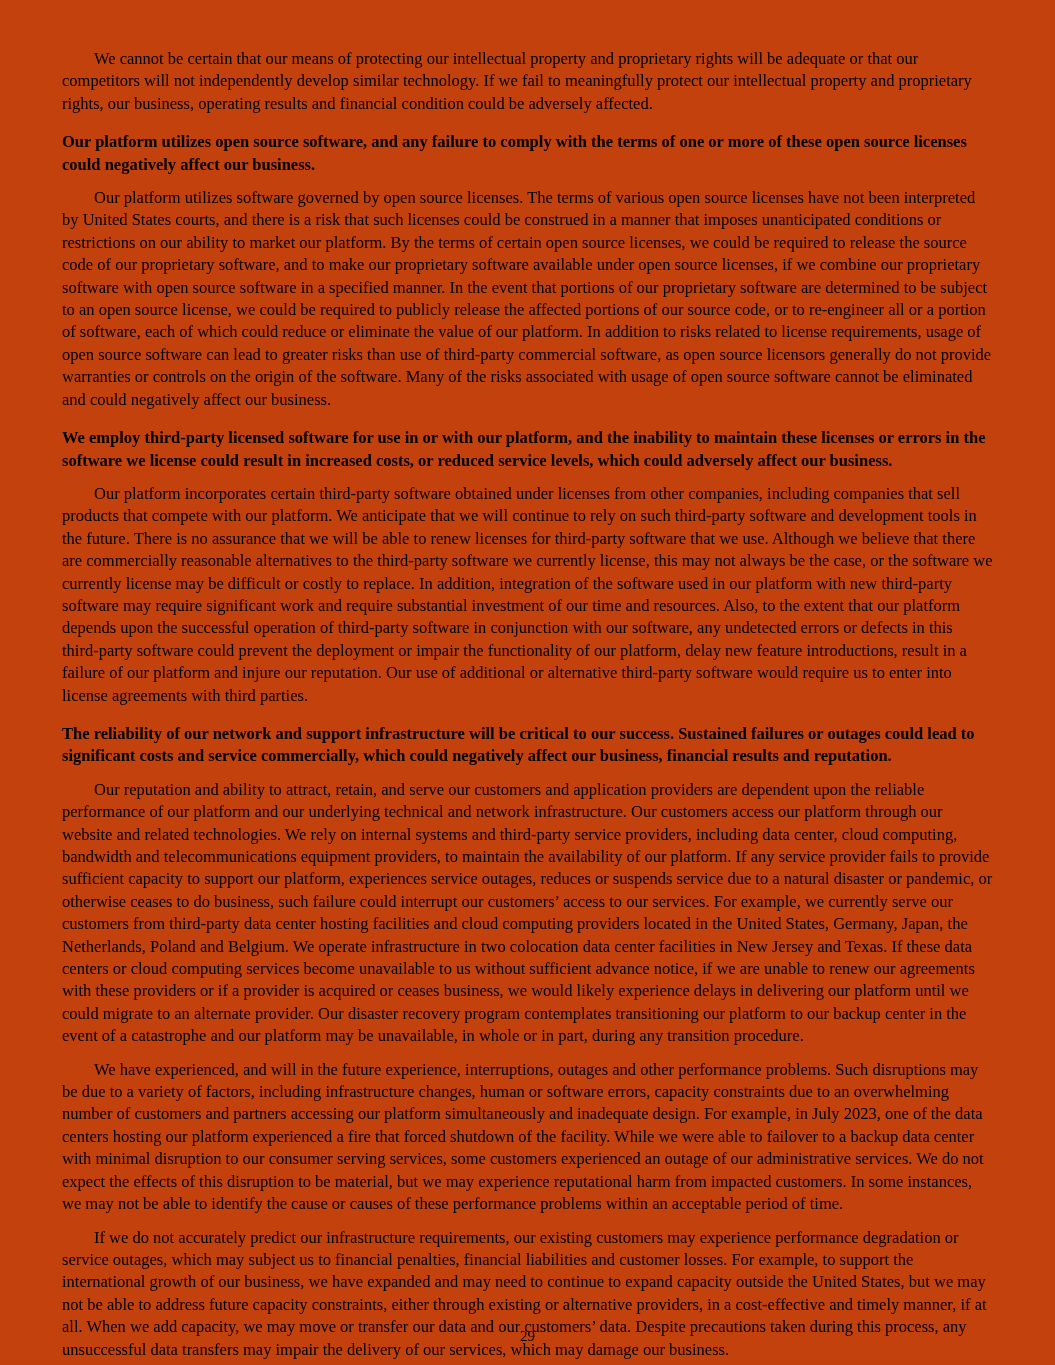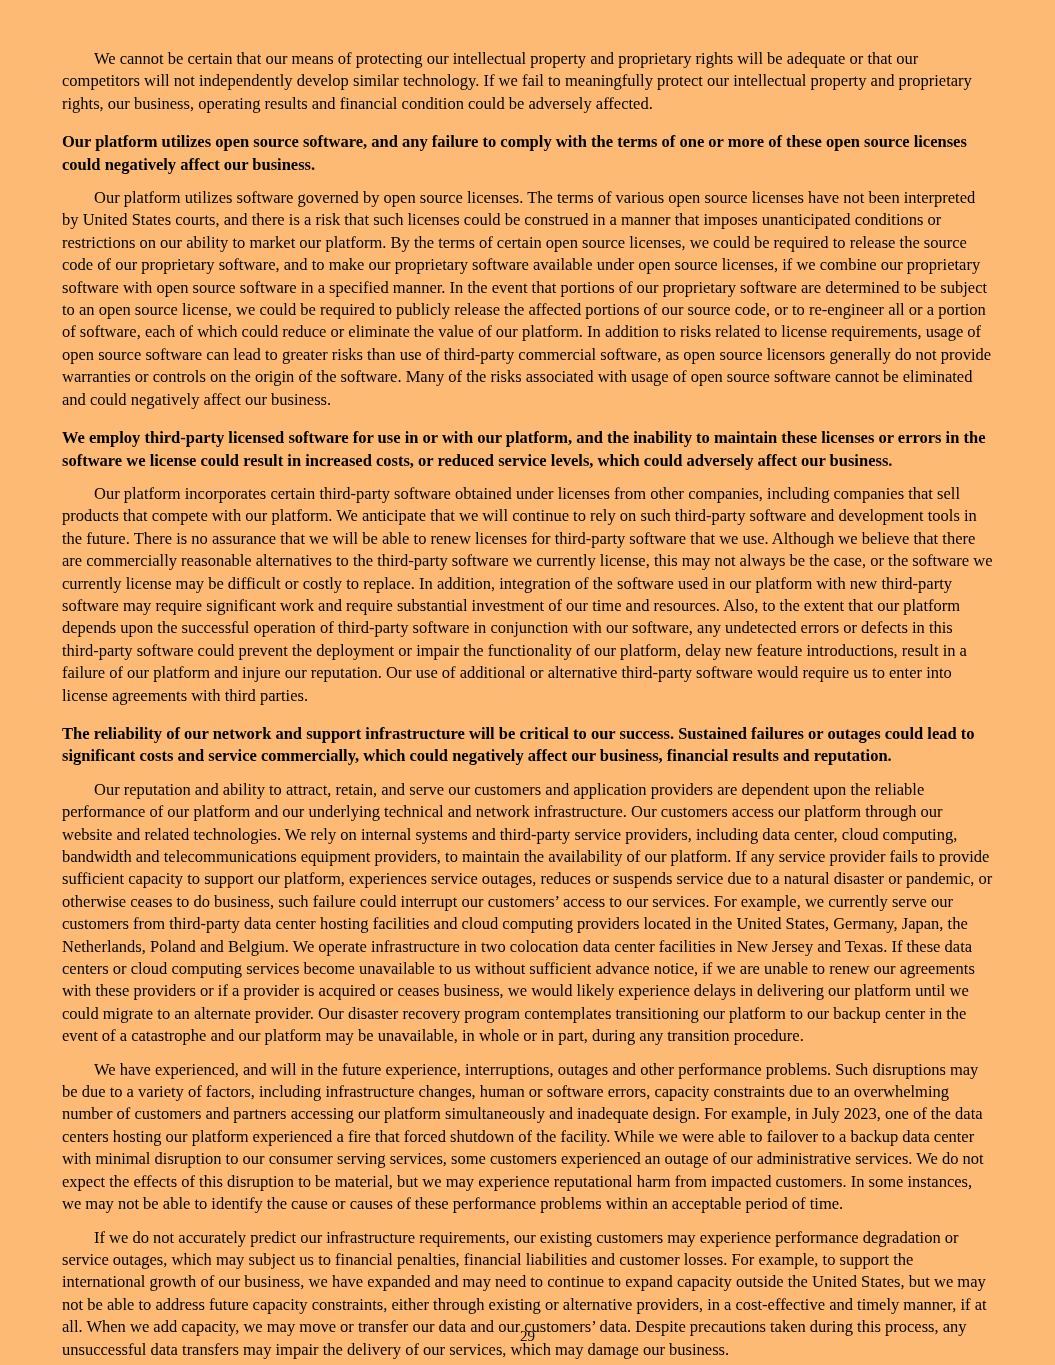--- a/index.html
+++ b/index.html
@@ -4,21 +4,21 @@
 <style>
   html, body {
     margin: 0;
     padding: 0;
     background: #ffffff;
   }
   .page {
     position: relative;
     width: 1055px;
     height: 1365px;
-    background: #fdba74;
+    background: #c2410c;
     box-sizing: border-box;
     padding: 48px 62px 0 62px;
     font-family: "Liberation Serif", "DejaVu Serif", serif;
     font-size: 16.5px;
     line-height: 22.4px;
     color: #000000;
   }
   .body-para {
     margin: 0 0 11px 0;
     text-indent: 32px;

